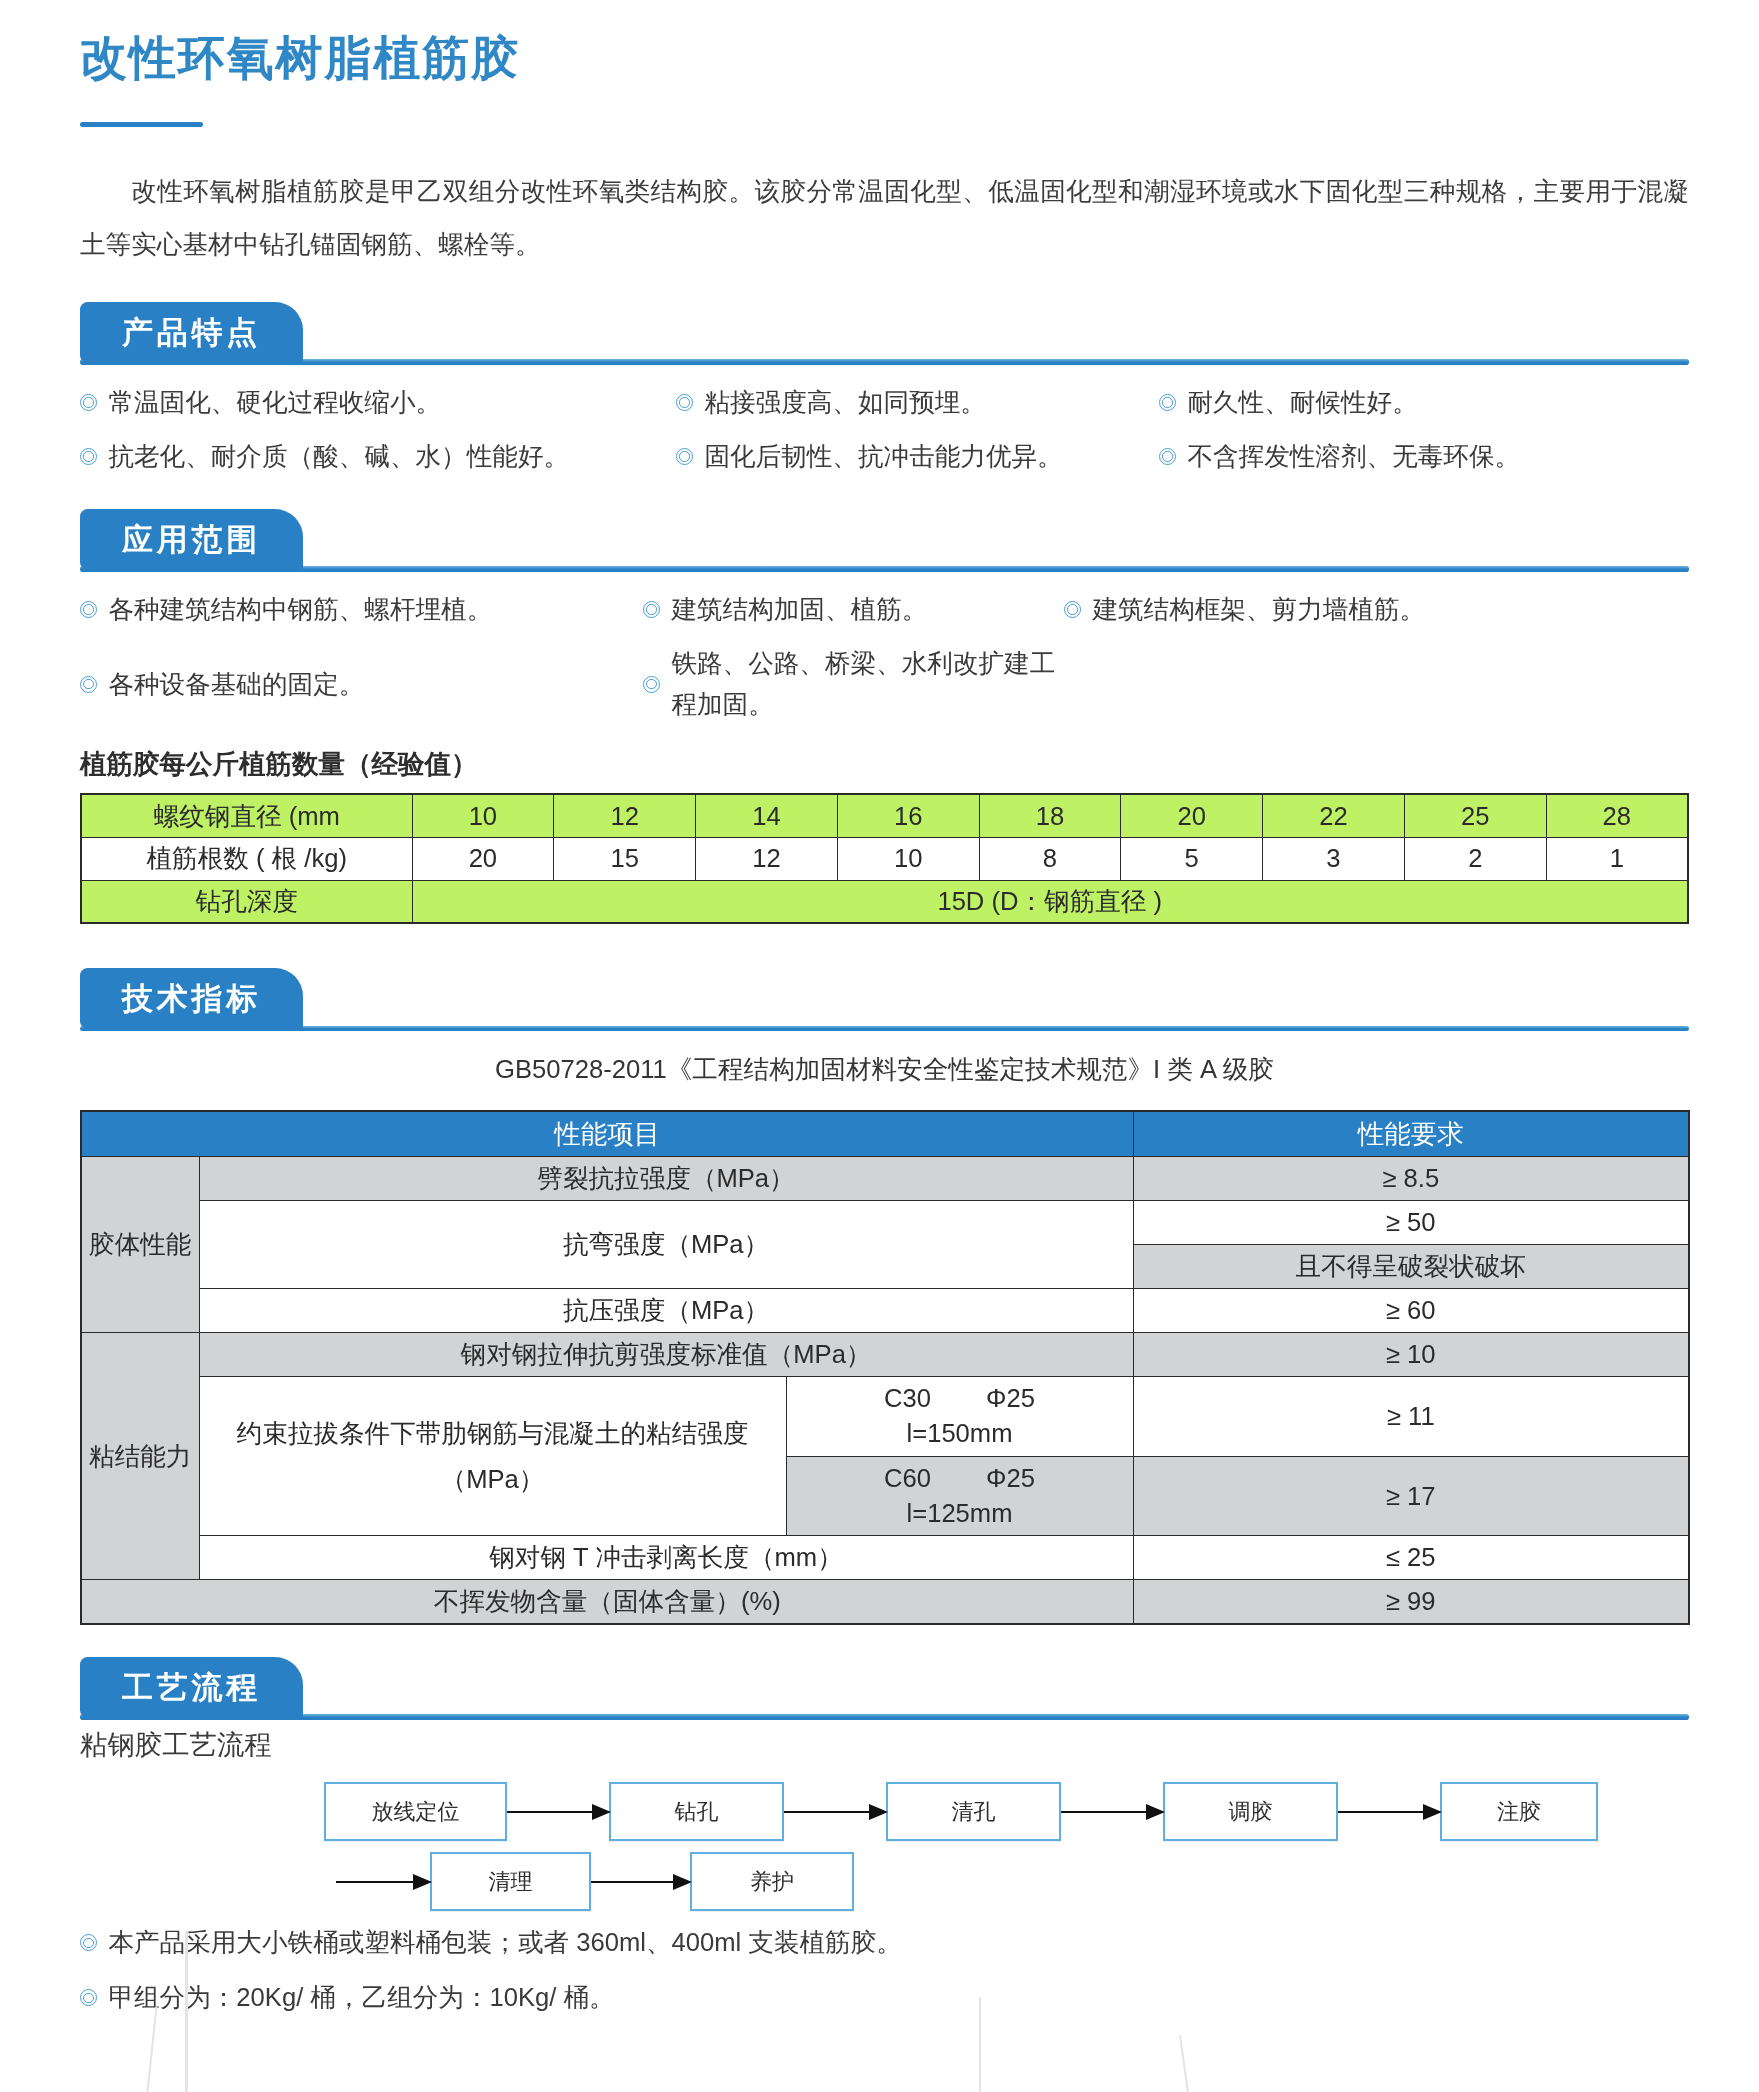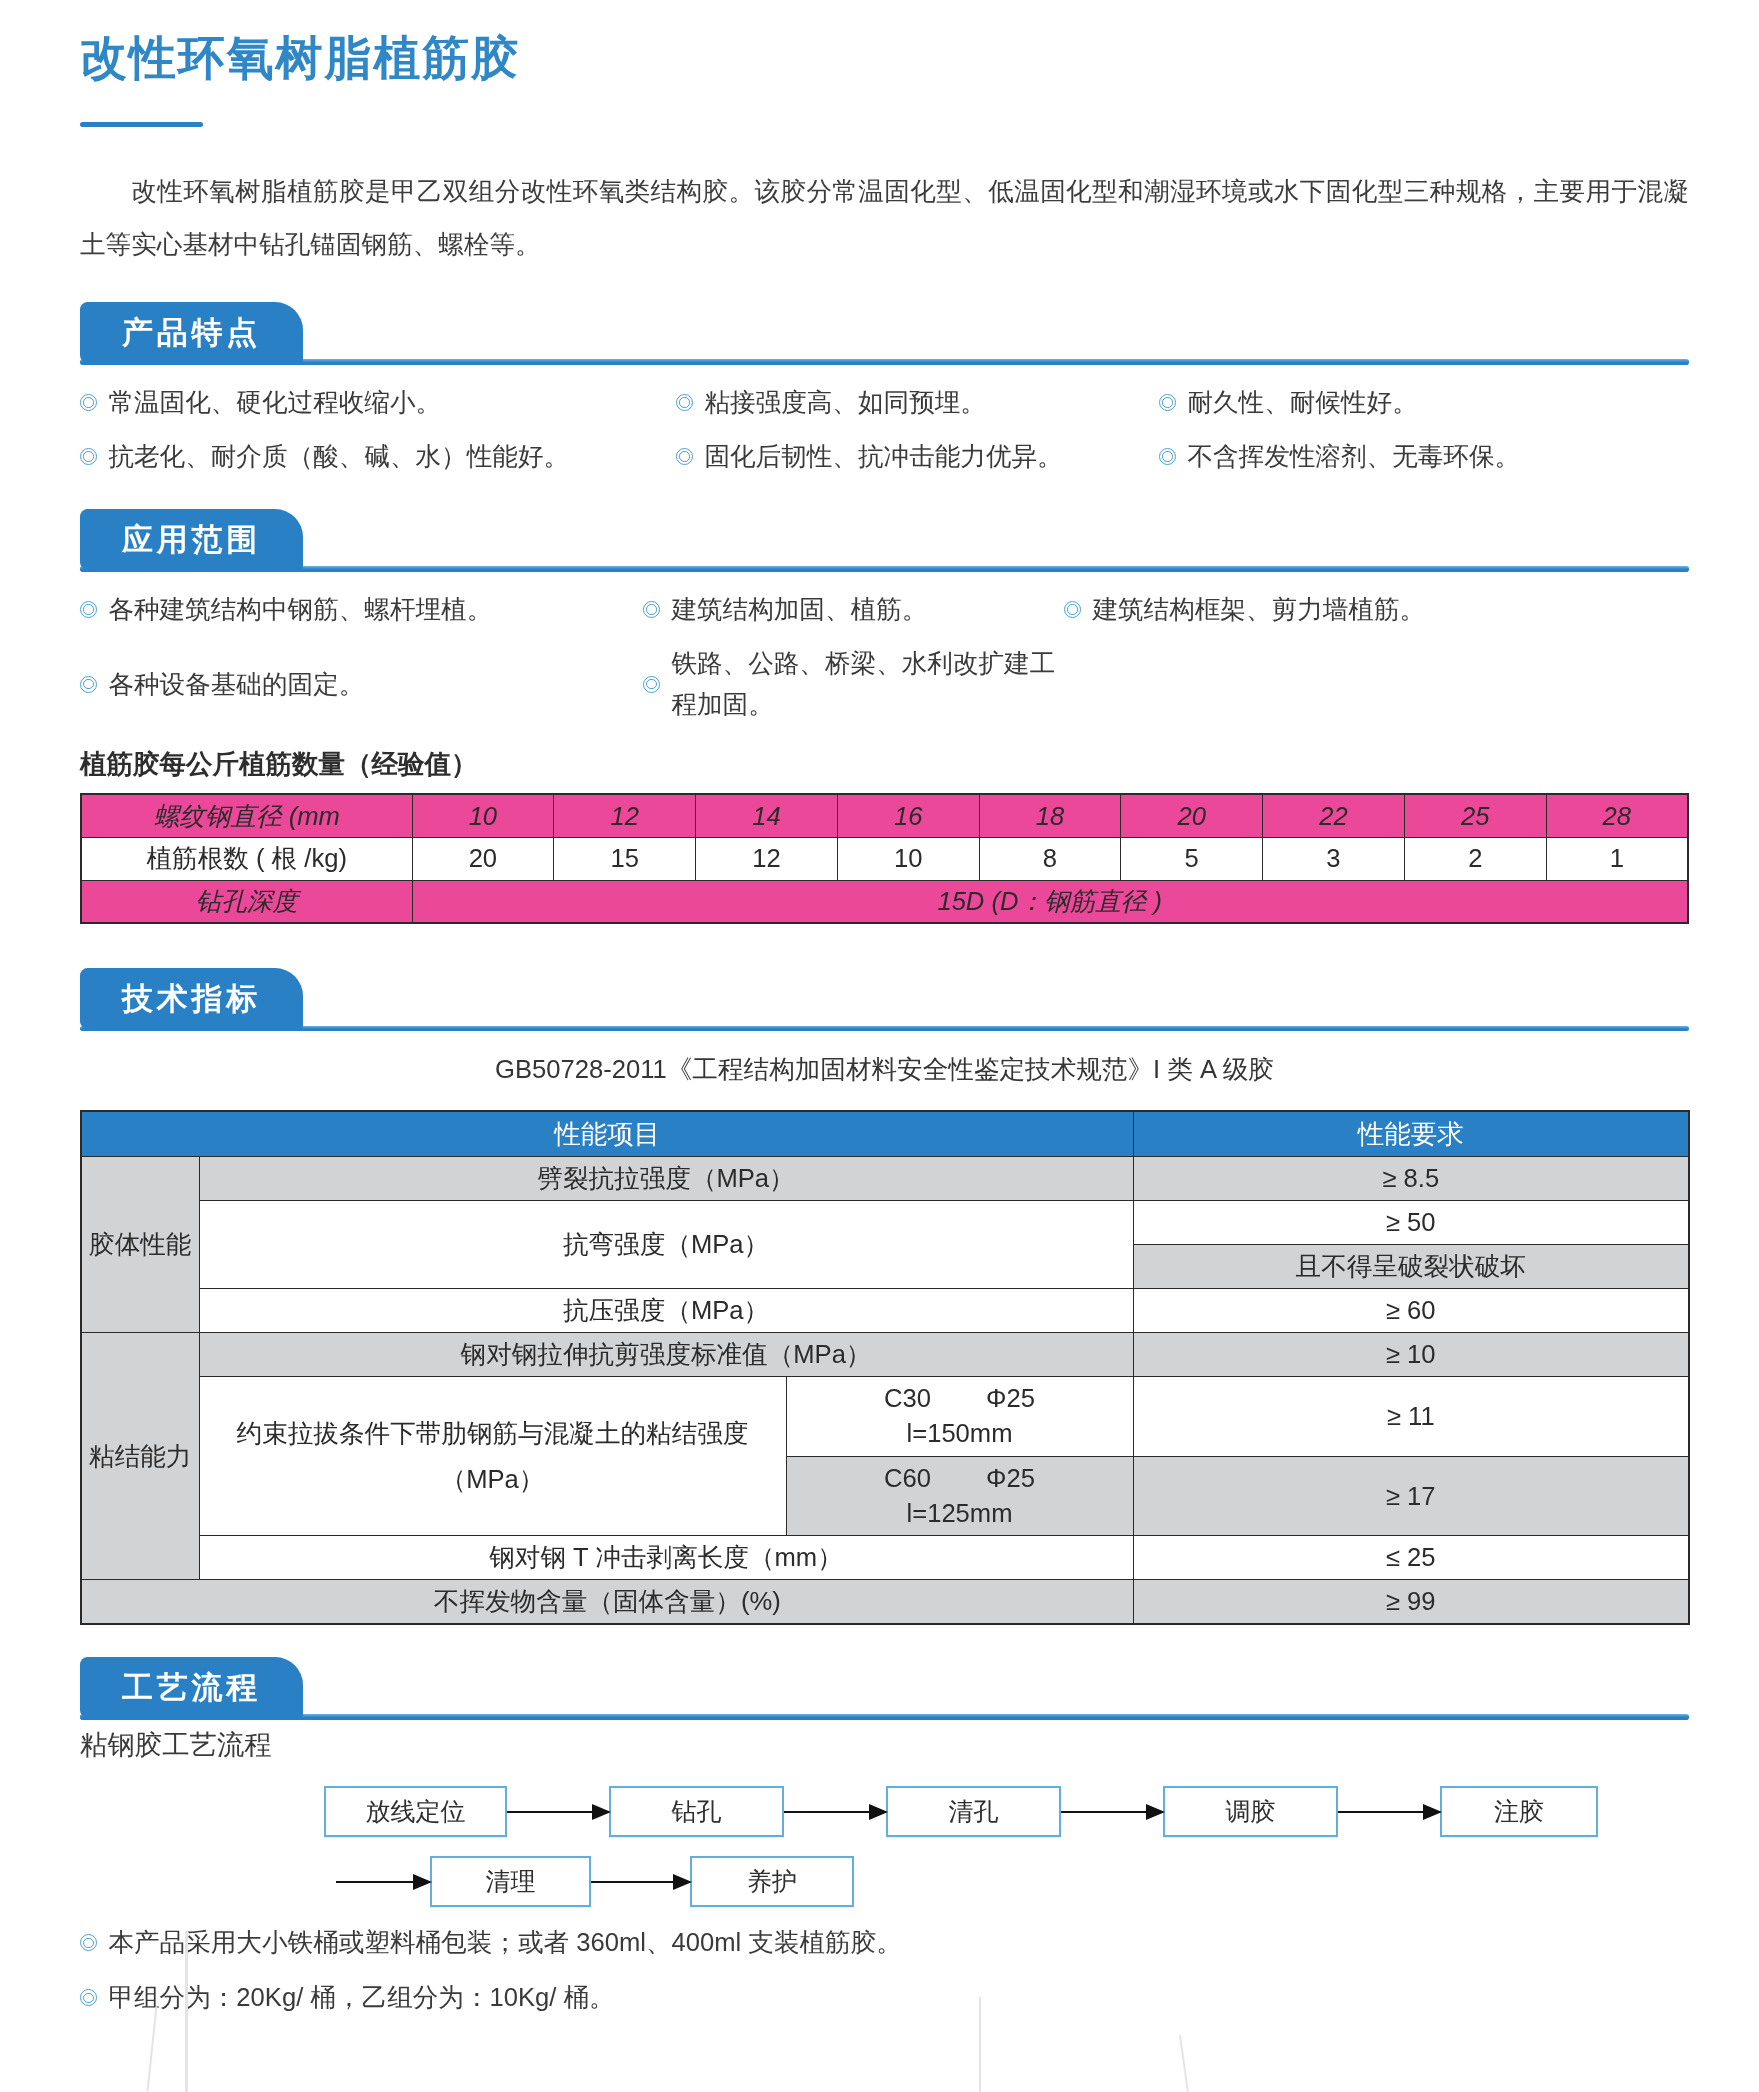--- a/index.html
+++ b/index.html
@@ -27,43 +27,43 @@
   .bgrid.packs { grid-template-columns:1fr; margin-top:15px; row-gap:14px; }
   .bullet { display:flex; align-items:center; gap:11.4px; font-size:25.6px; color:#3a3a3a; line-height:1.6; }
   .ring { flex:0 0 auto; width:17px; height:17px; border:1.9px solid #4a9fd4; border-radius:50%; position:relative; }
   .ring::before { content:''; position:absolute; inset:2.4px; border:1.9px solid #4a9fd4; border-radius:50%; }
 
   
   .tbl-title { margin-top:21px; font-size:26.5px; font-weight:bold; color:#2e2e2e; }
   table.rebar { margin-top:11.4px; width:1609px; border-collapse:collapse; table-layout:fixed; font-size:25.6px; color:#2b2b2b; }
   table.rebar td { border:1.9px solid #2a2a2a; height:43px; text-align:center; vertical-align:middle; background:#fff; }
   table.rebar { border:2.8px solid #2a2a2a; }
-  table.rebar tr.g td { background:#ec4899;font-style:italic; }
+  table.rebar tr.g td { background:#bef264; }
   table.rebar col.lbl { width:331px; }
 
   
   .caption { margin-top:21px; text-align:center; font-size:25.6px; color:#353535; }
   table.tech { margin-top:23px; width:1609px; border-collapse:collapse; table-layout:fixed; font-size:25.6px; color:#2b2b2b; border:2.8px solid #2a2a2a; }
   table.tech td, table.tech th { border:1.9px solid #2a2a2a; text-align:center; vertical-align:middle; font-weight:normal; }
   table.tech col.cA { width:118px; } table.tech col.cB { width:587px; } table.tech col.cC { width:347px; } table.tech col.cD { width:556px; }
   table.tech tr.head th { background:#2980c4; color:#fff; height:45px; font-size:26.5px; }
   td.g { background:#d2d3d5; } td.w { background:#ffffff; }
   td.group { background:#d2d3d5; line-height:1.9; }
   .h46 { height:44px; } .h85 { height:68px; }
   .bondname { line-height:1.8; }
   .cond-line1 { display:flex; justify-content:center; gap:55px; margin-top:7.6px; }
   .cond-line2 { margin-top:5.7px; margin-bottom:7.6px; }
 
   
   .subtitle { margin-top:7.6px; font-size:27.4px; color:#3a3a3a; }
   .flowrow { display:flex; align-items:center; height:51px; }
   .flowrow.r1 { margin-top:23px; }
   .flowrow.r2 { margin-top:19px; }
-  .fbox { height:51px; border:2.4px solid #5fb0e0; background:#fff; display:flex; align-items:center; justify-content:center;
-          font-size:25px; color:#2e2e2e; box-shadow:0 0.9px 0 rgba(0,0,0,0.08); }
+  .fbox { height:59px; border:2.4px solid #5fb0e0; background:#fff; display:flex; align-items:center; justify-content:center;
+          font-size:22px; color:#2e2e2e; box-shadow:0 0.9px 0 rgba(0,0,0,0.08); }
   .arr { position:relative; height:2.8px; background:#111; }
   .arr::after { content:''; position:absolute; right:-1.9px; top:50%; transform:translateY(-50%);
                 border-left:19px solid #111; border-top:8.5px solid transparent; border-bottom:8.5px solid transparent; }
   .ml258 { margin-left:244px; } .ml271 { margin-left:256px; }
   .w193 { width:183px; } .w185 { width:175px; } .w167 { width:158px; } .w170 { width:161px; } .w173 { width:164px; }
   .aw108 { width:102px; } .aw99 { width:94px; } .aw105 { width:99px; }
 
   
   .wm { position:absolute; background:#e4e4e4; }
   .wm1 { left:185px; top:1931px; width:2.8px; height:162px; }

